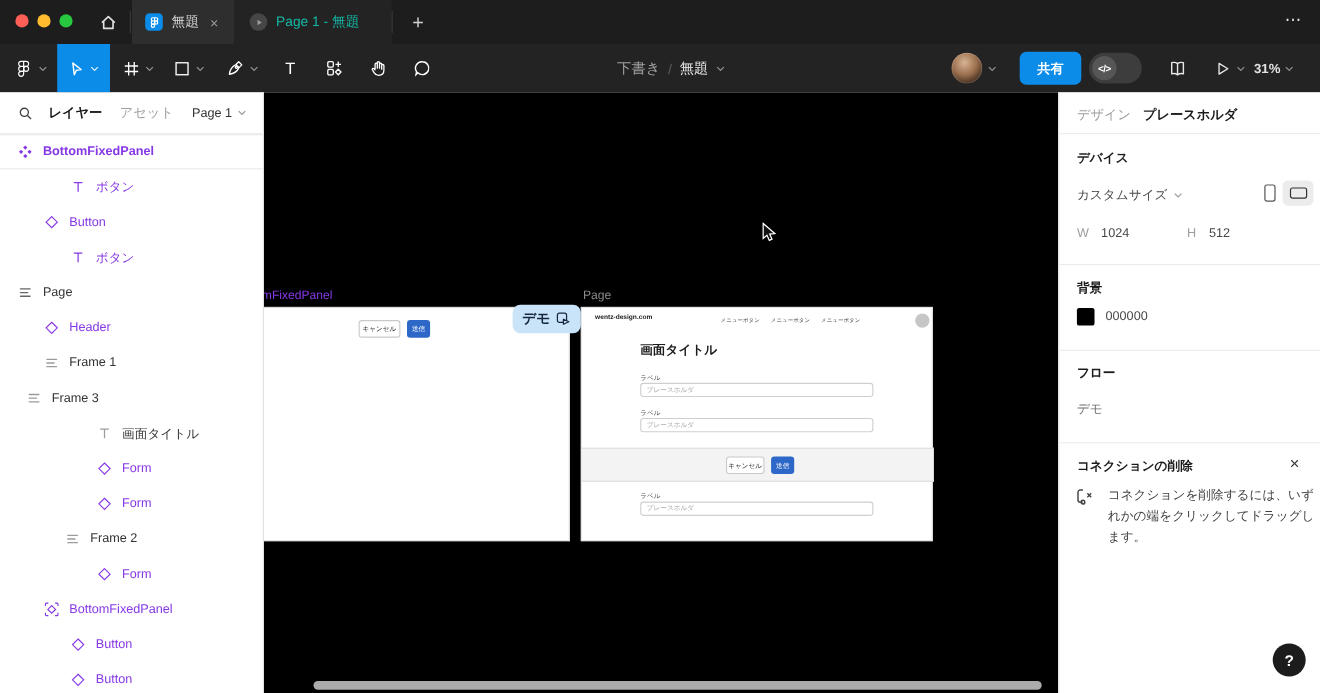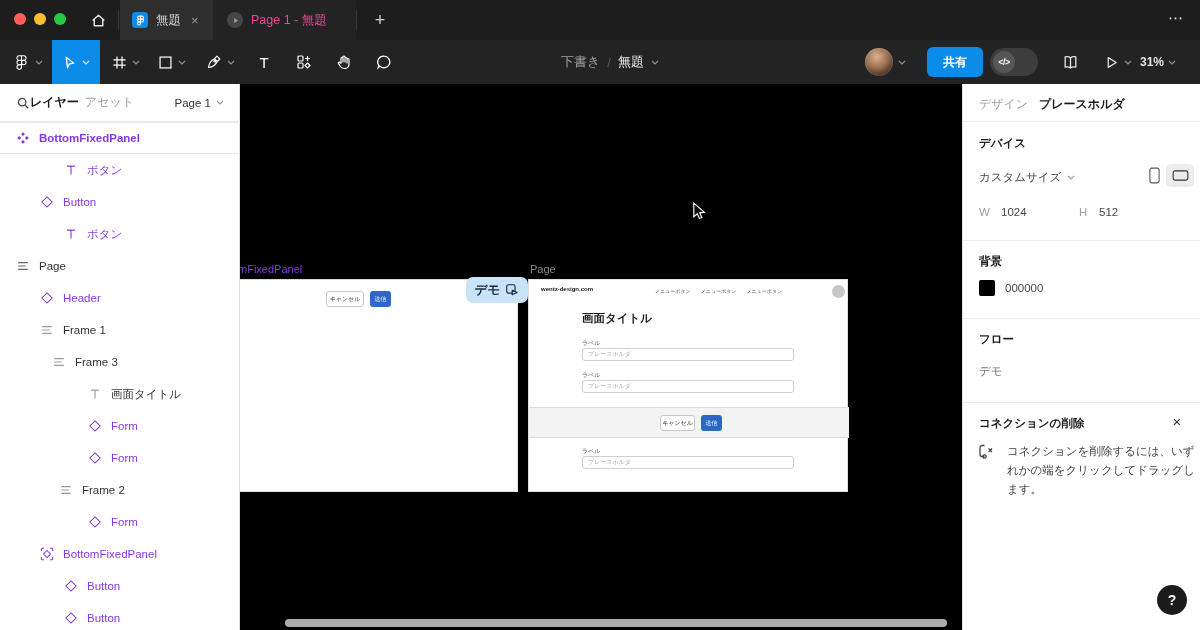--- a/index.html
+++ b/index.html
@@ -6,21 +6,21 @@
   #root{position:relative;width:1200px;height:630px;overflow:hidden;
         font-family:"Liberation Sans",sans-serif;background:#f0f0f0;
         -webkit-font-smoothing:antialiased;}
   svg{display:block;}
   
   #tabbar{position:absolute;left:0;top:0;width:1200px;height:40px;background:#1d1d1d;}
   .traffic{position:absolute;top:13px;width:12px;height:12px;border-radius:50%;}
   #tb-home{position:absolute;left:84px;top:8px;width:28px;height:24px;display:flex;align-items:center;justify-content:center;}
   .btab{position:absolute;top:0;height:40px;display:flex;align-items:center;color:#d6d6d6;font-size:12.5px;}
   #tab1{left:120px;width:93px;background:#2e2e2e;}
-  #tab2{left:213px;width:143px;background:#232323;color:#ec4899;text-align:right;}
+  #tab2{left:213px;width:143px;background:#232323;color:#14b8a6;text-align:right;}
   .tsep{position:absolute;top:10px;width:1px;height:20px;background:#3a3a3a;}
   .tabicon{width:16px;height:16px;border-radius:4px;background:#0c8ce9;margin:0 8px 0 12px;display:flex;align-items:center;justify-content:center;}
   .tabplay{width:16px;height:16px;border-radius:50%;background:#464646;margin:0 8px 0 14px;display:flex;align-items:center;justify-content:center;}
   .tclose{margin-left:10px;color:#9a9a9a;font-size:13px;}
   #newtab{position:absolute;left:364px;top:0;width:32px;height:40px;color:#cfcfcf;font-size:18px;display:flex;align-items:center;justify-content:center;}
   #winmore{position:absolute;left:1158px;top:0;width:36px;height:36px;color:#e3e3e3;font-size:15px;letter-spacing:1px;display:flex;align-items:center;justify-content:center;}
   
   #toolbar{position:absolute;left:0;top:40px;width:1200px;height:44px;background:#232323;}
   .tool{position:absolute;top:0;height:44px;display:flex;align-items:center;justify-content:center;gap:5px;}
   .chev{color:#8f8f8f;}
@@ -213,22 +213,22 @@
         </svg>
     </div>
   </div>
 
   <aside id="leftpanel">
     <div id="lp-head">
       <svg style="margin-left:16px;" width="14" height="14" viewBox="0 0 16 16" fill="none" stroke="#444" stroke-width="1.4">
           <circle cx="7" cy="7" r="4.2"></circle>
           <path d="M10.2 10.2 14 14"></path>
         </svg>
-      <span style="font-size:12px;font-weight:700;color:#1c1c1c;">レイヤー</span>
-      <span style="margin-left:6px;font-size:12px;color:#9e9e9e;">アセット</span>
+      <span style="margin-left:14px;font-size:12px;font-weight:700;color:#1c1c1c;">レイヤー</span>
+      <span style="margin-left:16px;font-size:12px;color:#9e9e9e;">アセット</span>
       <span style="margin-left:auto;margin-right:6px;font-size:11.5px;color:#333;display:flex;align-items:center;gap:5px;padding-right:10px;">
         <span>Page 1</span>
         <svg class="chev" width="8" height="5" viewBox="0 0 8 5" style="color:#999">
             <path d="M1 1l3 3 3-3" fill="none" stroke="currentColor" stroke-width="1.2"></path>
           </svg>
       </span>
     </div>
 
     <div class="lrow comp" style="top:38px;padding-left:16px;">
       <svg class="i14" viewBox="0 0 16 16" fill="#8638e5">
@@ -268,21 +268,21 @@
           <path d="M8 2.2 13.8 8 8 13.8 2.2 8Z"></path>
         </svg>
       <span class="nm purple">Header</span>
     </div>
     <div class="lrow" style="top:230px;padding-left:40px;">
       <svg class="i14" viewBox="0 0 16 16" stroke="#9b9b9b" stroke-width="1.4" stroke-linecap="round">
           <path d="M3 4.2h10M3 8h7.5M3 11.8h10"></path>
         </svg>
       <span class="nm dark">Frame 1</span>
     </div>
-    <div class="lrow" style="top:262px;padding-left:52px;">
+    <div class="lrow" style="top:262px;padding-left:24px;">
       <svg class="i14" viewBox="0 0 16 16" stroke="#9b9b9b" stroke-width="1.4" stroke-linecap="round">
           <path d="M3 4.2h10M3 8h7.5M3 11.8h10"></path>
         </svg>
       <span class="nm dark">Frame 3</span>
     </div>
     <div class="lrow" style="top:294px;padding-left:88px;">
       <svg class="i14" viewBox="0 0 16 16" fill="none" stroke="#9b9b9b" stroke-width="1.3">
           <path d="M3.5 3.5h9M8 3.5v9.5"></path>
         </svg>
       <span class="nm dark">画面タイトル</span>

